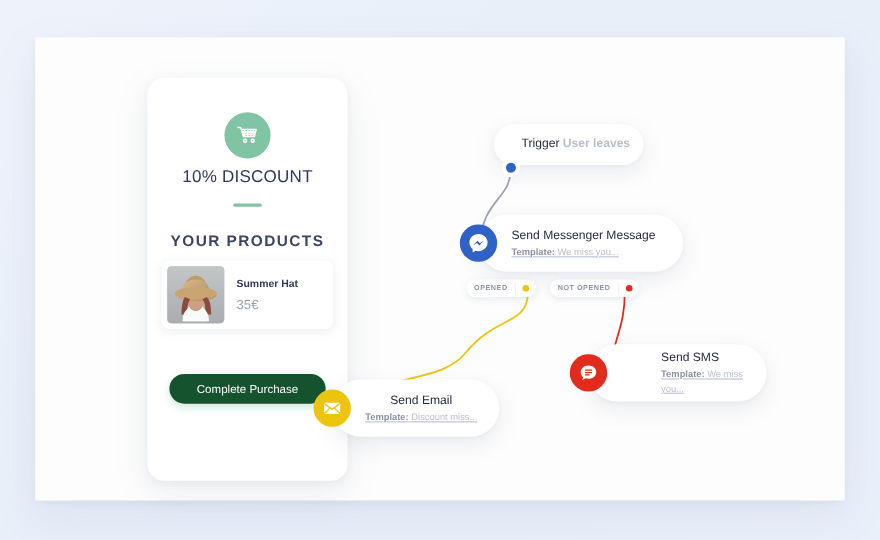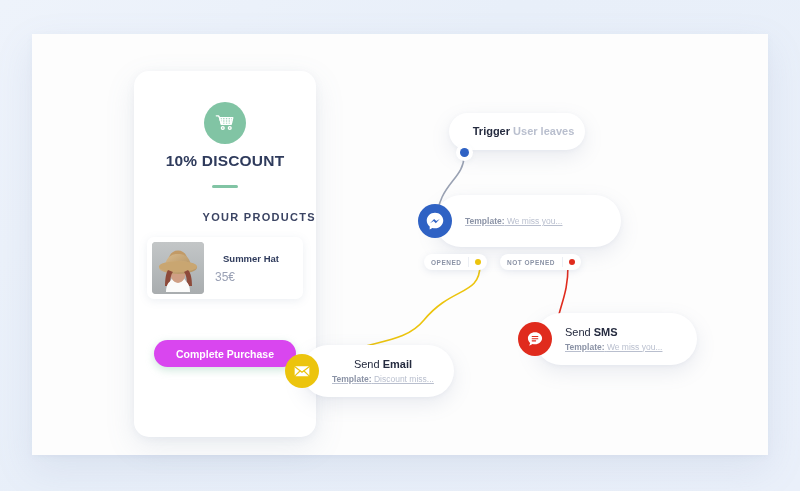--- a/index.html
+++ b/index.html
@@ -21,71 +21,71 @@
     box-shadow:0 10px 30px rgba(110,130,165,.13), 0 2px 8px rgba(110,130,165,.08);
     z-index:4;
   }
   .cart-badge{
     position:absolute;left:50%;transform:translateX(-50%);top:31px;
     width:42px;height:42px;border-radius:50%;
     background:#81c4a4;display:flex;align-items:center;justify-content:center;
   }
   .discount{
     position:absolute;top:81px;left:0;right:0;text-align:center;
-    font-size:15.5px;font-weight:bold;color:#2f3b5c;letter-spacing:.2px;
+    font-size:15.5px;font-weight:normal;color:#2f3b5c;letter-spacing:.2px;
   }
   .divider{
     position:absolute;top:114px;left:50%;transform:translateX(-50%);
     width:26px;height:2.5px;border-radius:2px;background:#81c4a4;
   }
   .yourproducts{
-    position:absolute;top:140px;left:0;right:0;text-align:right;
-    font-size:11px;font-weight:bold;color:#3b4463;letter-spacing:1.3px;
+    position:absolute;top:140px;left:0;right:0;text-align:center;
+    font-size:14px;font-weight:bold;color:#3b4463;letter-spacing:1.3px;
   }
   .product{
     position:absolute;left:13px;top:166px;width:156px;height:62px;
     background:#fff;border-radius:7px;
     box-shadow:0 2px 9px rgba(110,130,165,.13);
     display:flex;align-items:center;
   }
   .thumb{
     width:52px;height:52px;margin-left:5px;border-radius:4px;overflow:hidden;
     background:#b9bcbd;position:relative;flex:none;
   }
   .thumb svg{display:block;}
   .pinfo{margin-left:11px;}
-  .pname{font-size:9.5px;font-weight:bold;color:#2f3b5c;margin-bottom:6px;margin-left:8px;}
+  .pname{font-size:9.5px;font-weight:bold;color:#2f3b5c;margin-bottom:6px;}
   .pprice{font-size:12px;color:#9aa1b5;}
   .cta{
     position:absolute;left:20px;top:269px;width:142px;height:27px;
-    background:#d946ef;border-radius:14px;
+    background:#14532d;border-radius:14px;
     display:flex;align-items:center;justify-content:center;
-    color:#fff;font-size:10.5px;font-weight:bold;cursor:pointer;
+    color:#fff;font-size:10.5px;font-weight:normal;cursor:pointer;
     box-shadow:0 3px 9px rgba(129,196,164,.4);
   }
   
   .node{
     position:absolute;background:#fff;border-radius:26px;
     box-shadow:0 7px 20px rgba(110,130,165,.14), 0 1px 4px rgba(110,130,165,.07);
     display:flex;align-items:center;z-index:6;
   }
   .node-icon{
     width:34px;height:34px;border-radius:50%;flex:none;
     display:flex;align-items:center;justify-content:center;margin-left:-17px;
   }
   .node-text{margin-left:13px;}
   .node-title{font-size:11px;color:#252b3f;line-height:1.35;}
-  .node-title b{font-weight:bold;margin-top:19px;}
+  .node-title b{font-weight:normal;margin-top:19px;}
   .node-sub{font-size:8.5px;color:#b9bfce;line-height:1.5;margin-top:1px;text-decoration:underline;}
   .node-sub b{color:#8b93a6;font-weight:bold;}
   #trigger{left:417px;top:79px;width:136px;height:37px;justify-content:center;}
   #trigger .node-title{font-size:11px;}
   #trigger .node-title span{color:#b9bfce;font-weight:bold;}
   #messenger{left:403px;top:161px;width:186px;height:52px;}
-  #sms{left:503px;top:279px;width:162px;height:52px;}
+  #sms{left:503px;top:279px;width:162px;height:52px;gap:36px;}
   #email{left:270px;top:311px;width:152px;height:52px;text-align:center;}
   
   .badge{
     position:absolute;height:16px;background:#fff;border-radius:8px;
     box-shadow:0 2px 7px rgba(110,130,165,.15);
     display:flex;align-items:center;z-index:7;
   }
   .badge-label{
     font-size:6.5px;font-weight:bold;color:#8b93a6;letter-spacing:.5px;
     padding:0 7px;white-space:nowrap;
@@ -178,20 +178,23 @@
   </div>
 
   <div class="node" id="messenger">
     <div class="node-icon" style="background:#2f62c4">
       <svg width="22" height="22" viewBox="0 0 24 24">
         <path d="M12 3C6.9 3 3 6.8 3 11.5c0 2.6 1.2 4.9 3.2 6.4v3.4l3-1.7c.9.2 1.8.4 2.8.4 5.1 0 9-3.8 9-8.5S17.1 3 12 3z" fill="#fff"></path>
         <path d="M6.6 14.4 11 9.7l2.4 2.4 3.8-2.4-4.3 4.7-2.4-2.4z" fill="#2f62c4"></path>
       </svg>
     </div>
     <div class="node-text">
+      <div class="node-title">
+        <span>Send </span><b>Messenger Message</b>
+      </div>
       <div class="node-sub">
         <b>Template:</b>
         <span>We miss you...</span>
       </div>
     </div>
   </div>
 
   <div class="badge" id="badge-opened">
     <div class="badge-label">OPENED</div>
     <div class="badge-sep"></div>

